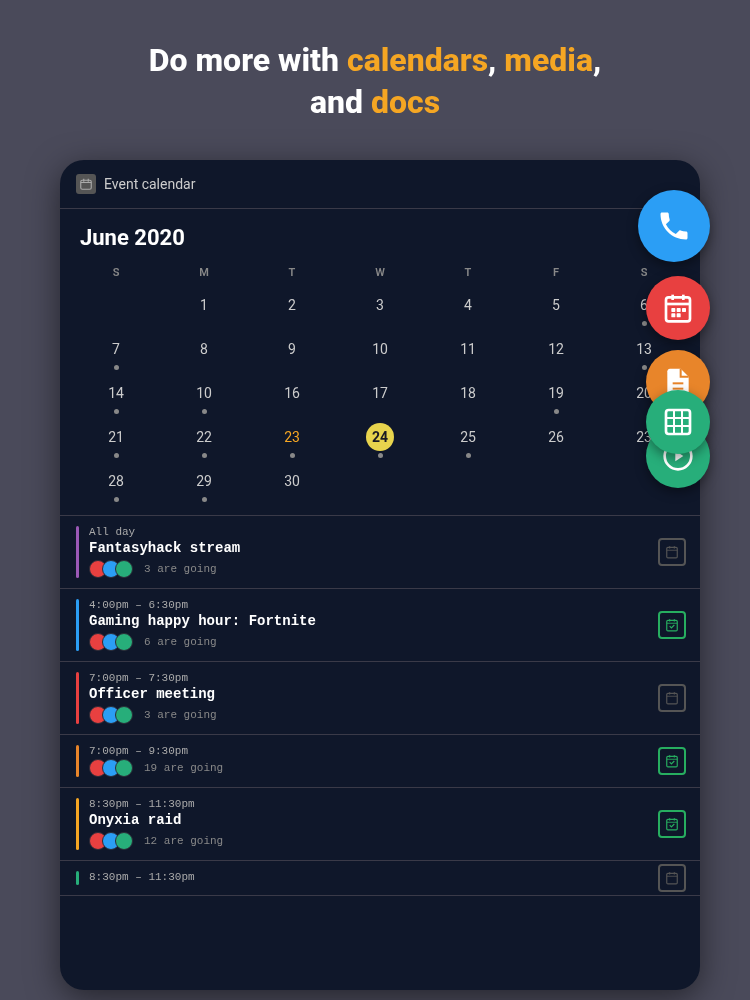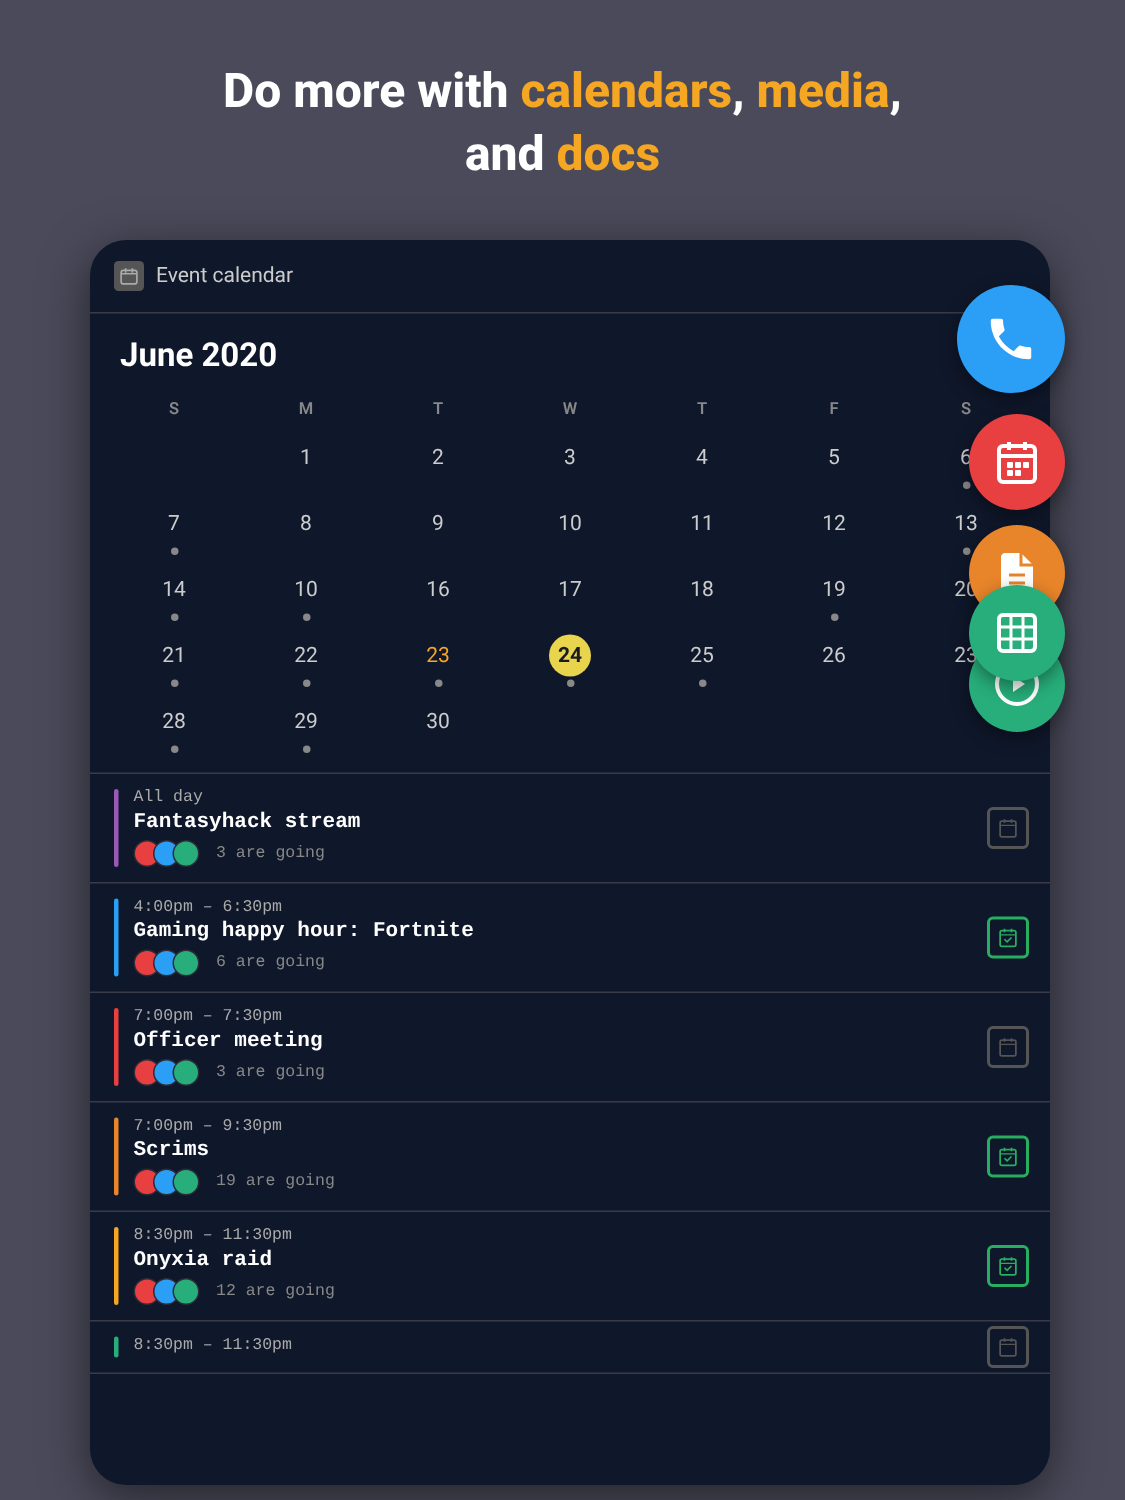--- a/index.html
+++ b/index.html
@@ -480,21 +480,20 @@
     <line x1="16" y1="2" x2="16" y2="6" stroke="#555" stroke-width="2"></line>
 
   </svg>
             </div>
           </div>
         </div>
         <div class="event-item">
           <div class="event-left-bar bar-orange"></div>
           <div class="event-body">
             <div class="event-time">7:00pm – 9:30pm</div>
-            <div class="event-name">Scrims</div>
             <div class="event-attendees">
               <div class="avatars">
                 <div class="avatar-circle" style="background: rgb(232, 64, 64);"></div>
                 <div class="avatar-circle" style="background: rgb(43, 158, 245);"></div>
                 <div class="avatar-circle" style="background: rgb(39, 174, 122);"></div>
               </div>
               <span class="going-text">19 are going</span>
             </div>
           </div>
           <div class="event-action">

